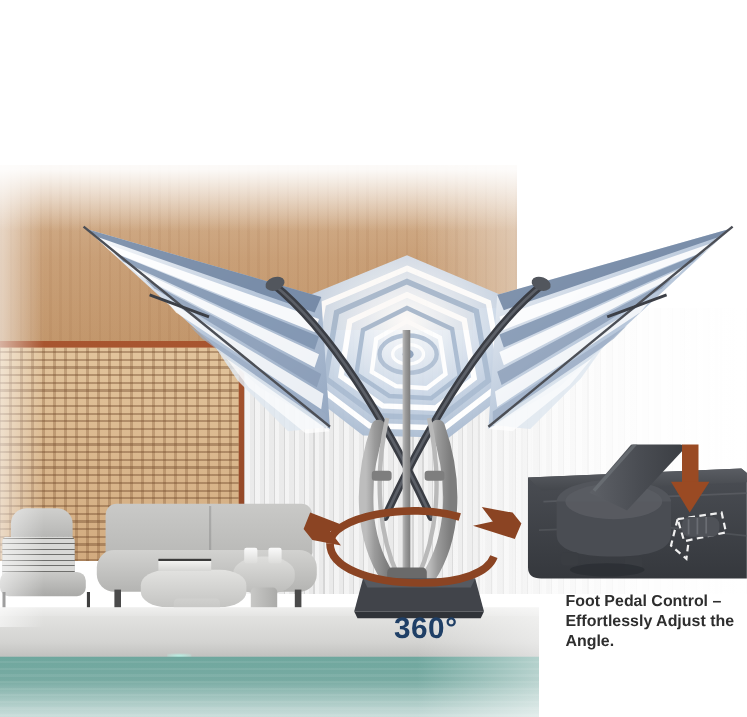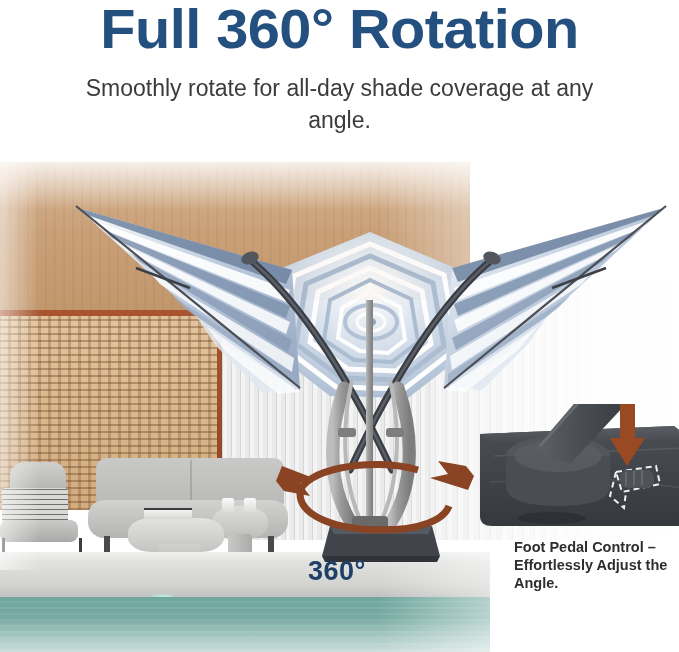--- a/index.html
+++ b/index.html
@@ -217,22 +217,22 @@
   
   .umbrella{
     position:absolute;left:0;top:0;width:679px;height:652px;z-index:22;
     pointer-events:none;
   }
 
   
   .rot-arrow{position:absolute;left:0;top:0;width:679px;height:652px;z-index:26;}
 
   .label-360{
-    position:absolute;left:308px;top:556px;width:120px;
-    text-align:left;
+    position:absolute;left:296px;top:556px;width:120px;
+    text-align:right;
     font-size:27px;font-weight:bold;color:#1f3f66;
     z-index:30;letter-spacing:.5px;
   }
 
   
   .inset{
     position:absolute;left:474px;top:404px;width:215px;height:128px;
     z-index:32;
   }
   .inset-cap{
@@ -444,18 +444,14 @@
     </g>
   </svg>
 
   <div class="inset-cap">Foot Pedal Control – Effortlessly Adjust the Angle.</div>
 
   <div class="fade-left"></div>
   <div class="fade-right"></div>
   <div class="fade-bottom"></div>
   <div class="fade-top"></div>
 
-  <div class="header">
-    <div class="title">Full 360° Rotation</div>
-    <div class="subtitle">Smoothly rotate for all-day shade coverage at any angle.</div>
-  </div>
 
 </div>
 
 </body></html>

